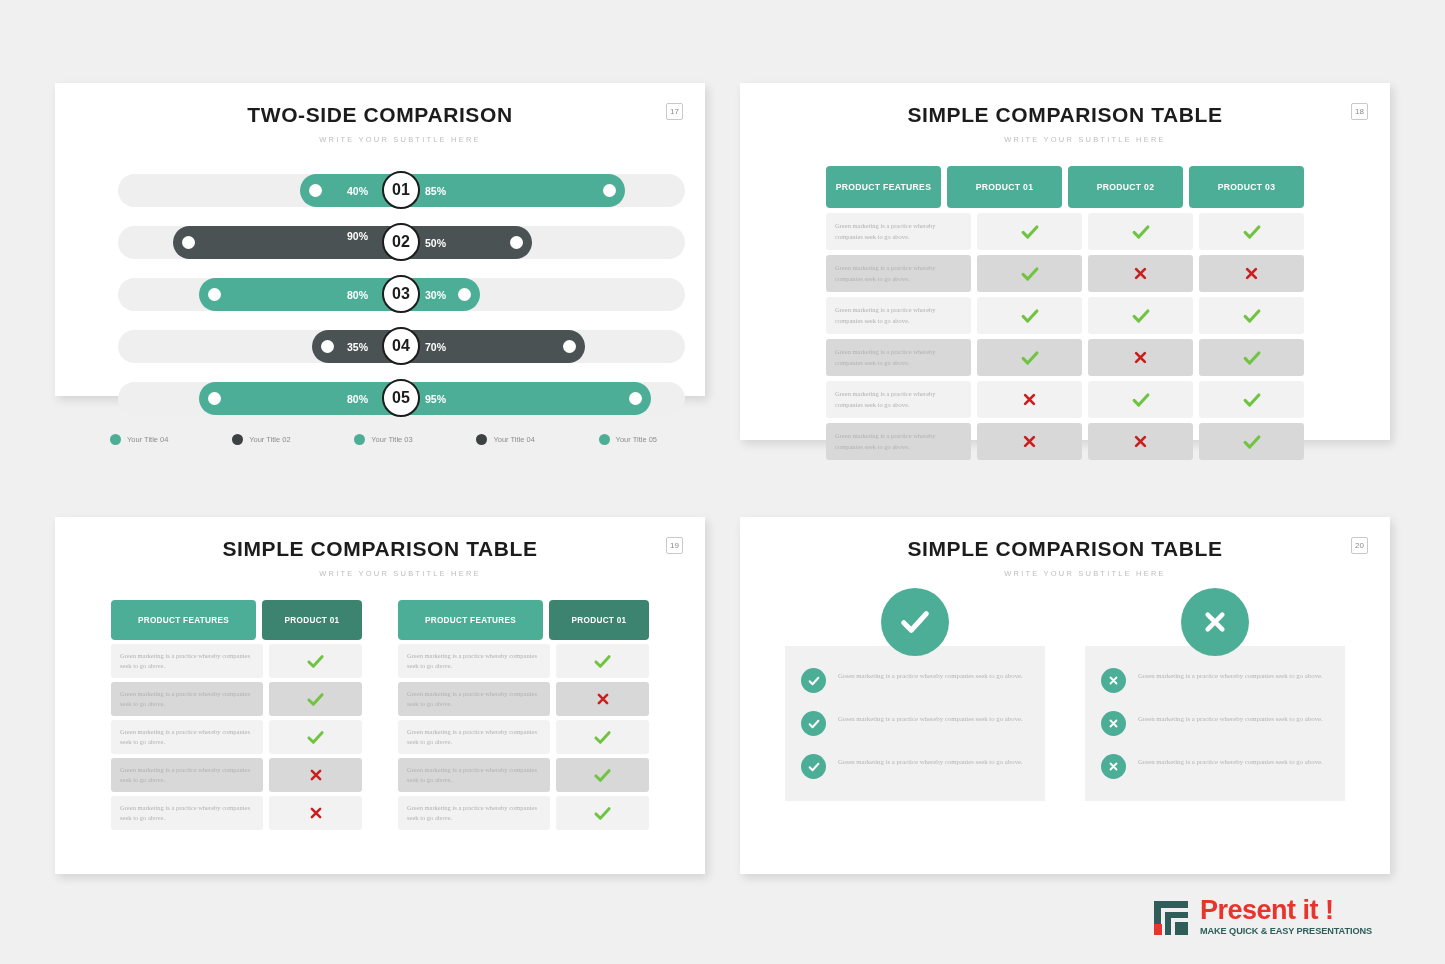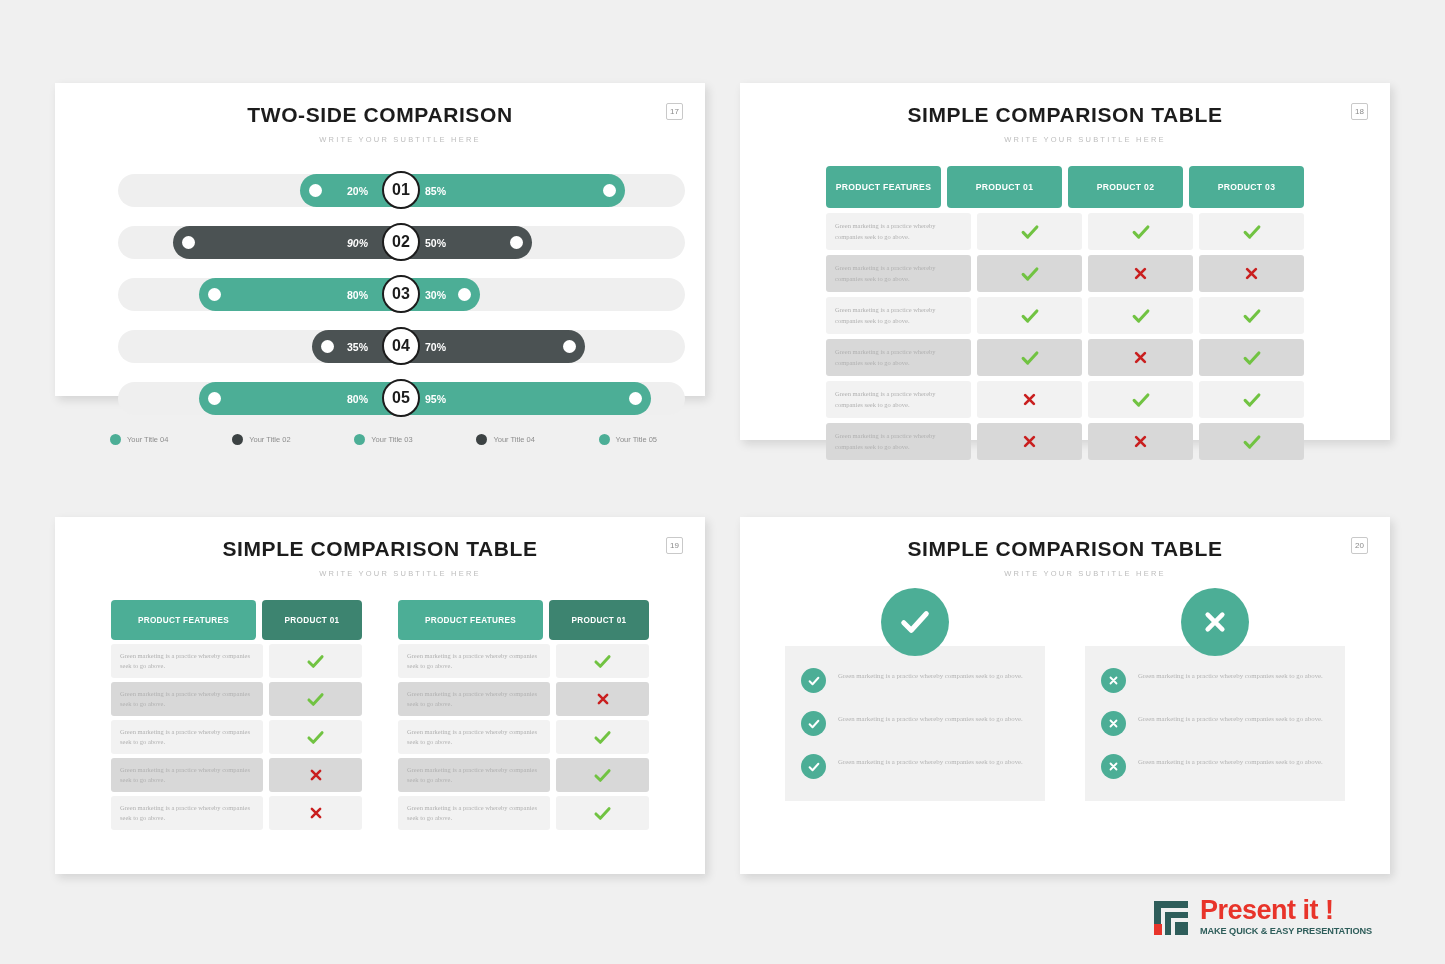--- a/index.html
+++ b/index.html
@@ -227,32 +227,32 @@
     <div class="slide-title">TWO-SIDE COMPARISON</div>
     <div class="slide-sub">WRITE YOUR SUBTITLE HERE</div>
     <div class="page-badge">17</div>
     <div class="bars" id="s17-bars">
         <div class="bar-row">
           <div class="track">
             <div class="fill green" style="left: 181.8px; width: 324.75px;">
               <div class="knob l"></div>
               <div class="knob r"></div>
             </div>
-            <div class="pct" style="position: absolute; left: 229px; top: 11px;">20%</div>
+            <div class="pct" style="position: absolute; left: 229px; top: 11px;">40%</div>
             <div class="pct" style="position: absolute; left: 307px; top: 11px;">85%</div>
           </div>
           <div class="num-circle" style="left: 346px; transform: translate(-50%, -50%); text-align: center;">01</div>
         </div>
         <div class="bar-row">
           <div class="track">
             <div class="fill dark" style="left: 55.3px; width: 359.2px;">
               <div class="knob l"></div>
               <div class="knob r"></div>
             </div>
-            <div class="pct" style="position: absolute; left: 229px; top: 11px; font-style: italic;">90%</div>
+            <div class="pct" style="position: absolute; left: 229px; top: 4px;">90%</div>
             <div class="pct" style="position: absolute; left: 307px; top: 11px;">50%</div>
           </div>
           <div class="num-circle" style="left: 346px; transform: translate(-50%, -50%);">02</div>
         </div>
         <div class="bar-row">
           <div class="track">
             <div class="fill green" style="left: 80.6px; width: 281.3px;">
               <div class="knob l"></div>
               <div class="knob r"></div>
             </div>

